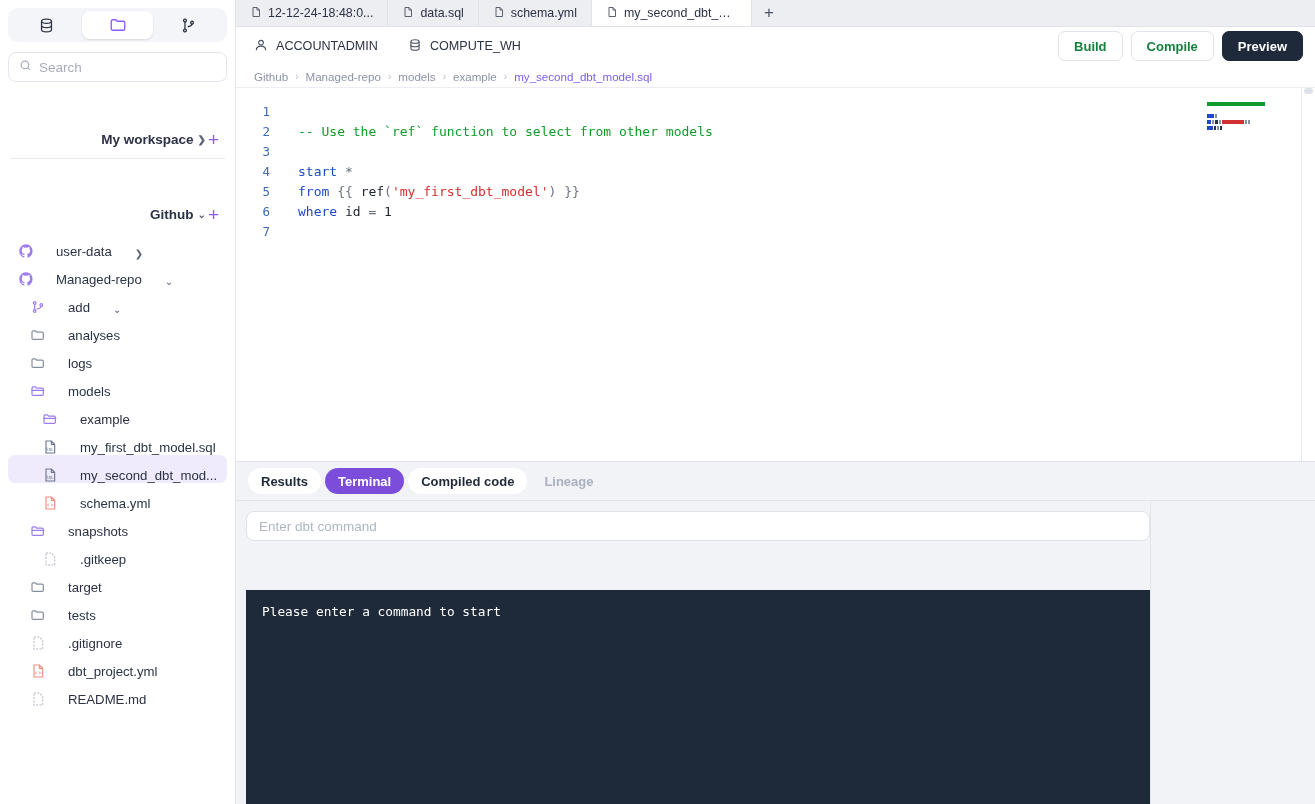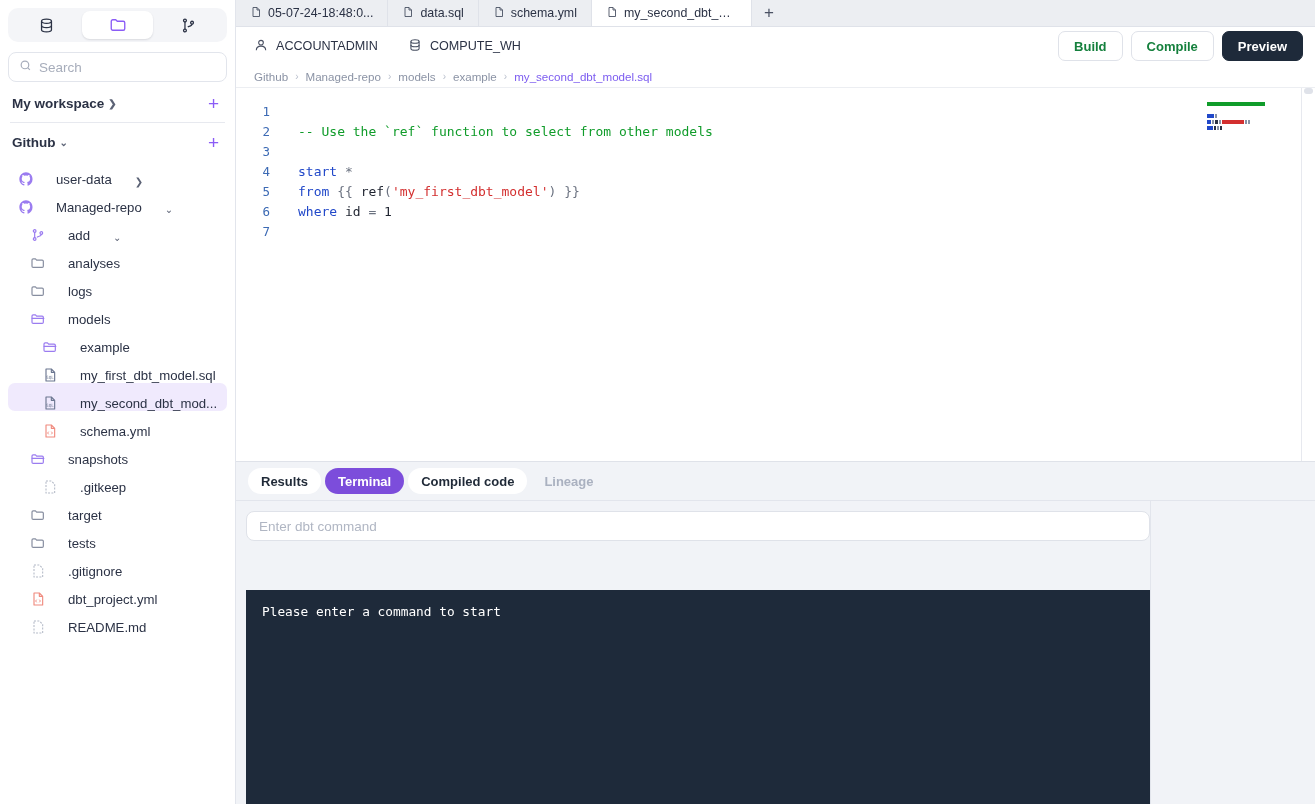--- a/index.html
+++ b/index.html
@@ -38,22 +38,22 @@
     background: #fff;
   }
   .search-box input {
     border: none; outline: none; font-size: 13.5px; color: #333;
     font-family: "Liberation Sans", sans-serif; width: 100%;
     background: transparent;
   }
   .search-box input::placeholder { color: #a7adbb; }
 
   .sec-row {
-    display: flex; align-items: center; justify-content: space-between;
-    padding: 6px 14px 6px 12px; height: 30px; cursor: pointer;
+    display: flex; align-items: center; justify-content: flex-end;
+    padding: 6px 14px 6px 12px; height: 30px; cursor: pointer; margin-top: 36px;
   }
   .sec-title {
     display: flex; align-items: center; gap: 3px;
     font-size: 13.5px; font-weight: bold; color: #2b3245;
   }
   .plus {
     color: #8b5cf6; font-size: 19px; line-height: 1;
     font-weight: 300; cursor: pointer; padding: 0 2px;
   }
   .divider { height: 1px; background: #e7e9ef; margin: 4px 10px 4px 10px; }
@@ -418,21 +418,21 @@
   </aside>
 
   <div class="main">
 
     <div class="tabbar" id="tabbar">
         <div class="ftab">
           <span><svg width="12" height="12" viewBox="0 0 24 24" fill="none" stroke="#4a5163" stroke-width="1.8" stroke-linejoin="round">
               <path d="M6 3h8l5 5v13H6z"></path>
               <path d="M14 3v5h5"></path>
             </svg></span>
-          <span class="lbl">05-07-24-18:48:0...</span>
+          <span class="lbl">12-12-24-18:48:0...</span>
         </div>
         <div class="ftab">
           <span><svg width="12" height="12" viewBox="0 0 24 24" fill="none" stroke="#4a5163" stroke-width="1.8" stroke-linejoin="round">
               <path d="M6 3h8l5 5v13H6z"></path>
               <path d="M14 3v5h5"></path>
             </svg></span>
           <span class="lbl">data.sql</span>
         </div>
         <div class="ftab">
           <span><svg width="12" height="12" viewBox="0 0 24 24" fill="none" stroke="#4a5163" stroke-width="1.8" stroke-linejoin="round">

